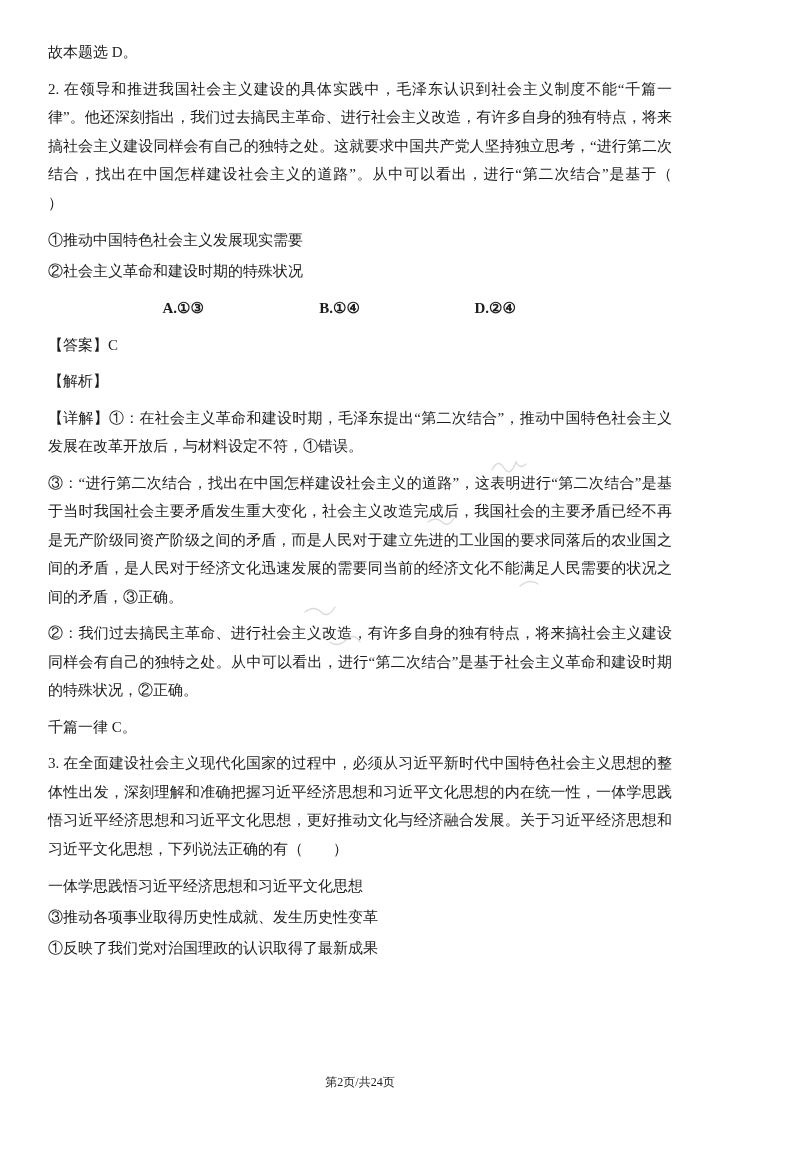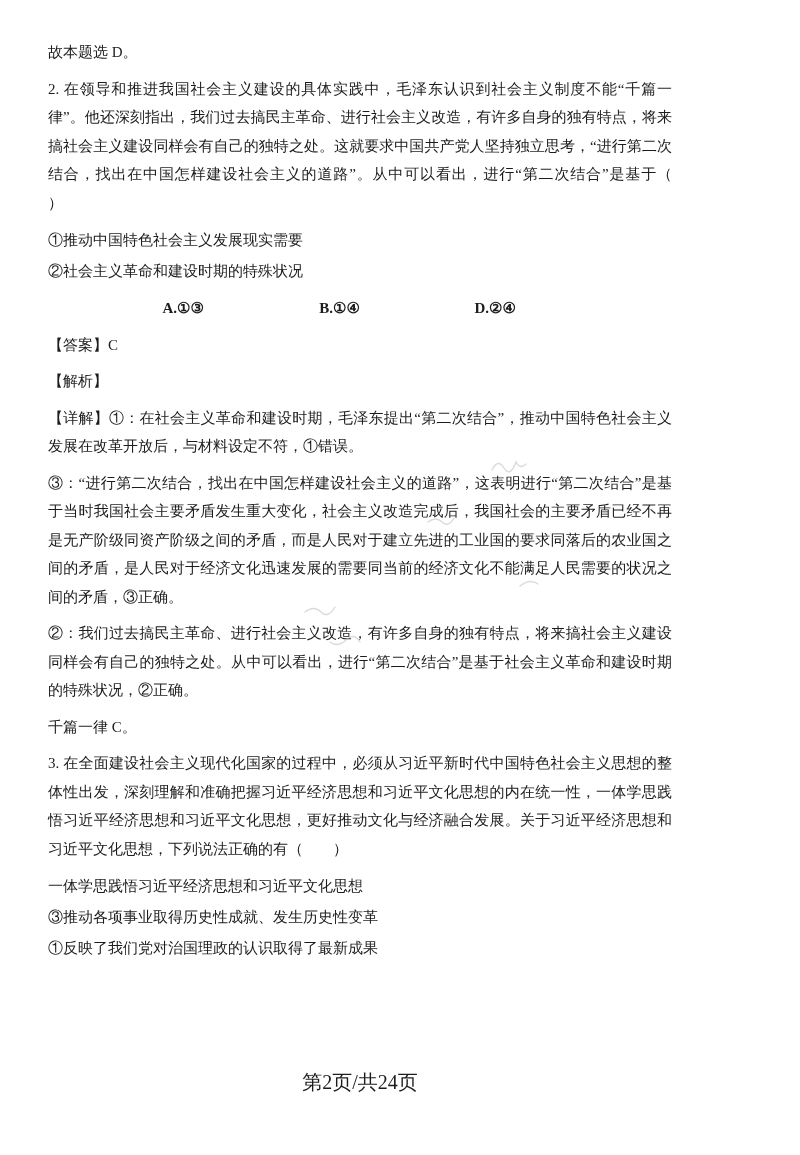--- a/index.html
+++ b/index.html
@@ -43,21 +43,21 @@
   .choices span {
     text-align: right;
     font-weight: bold;
   }
   .footer {
     position: absolute;
     left: 0;
     right: 0;
     top: 1072px;
     text-align: center;
-    font-size: 20px;
+    font-size: 12px;
     color: #1c1c1c;
     line-height: 20px;
   }
   .pencil-marks {
     position: absolute;
     left: 0;
     top: 0;
     width: 800px;
     height: 1155px;
     pointer-events: none;

